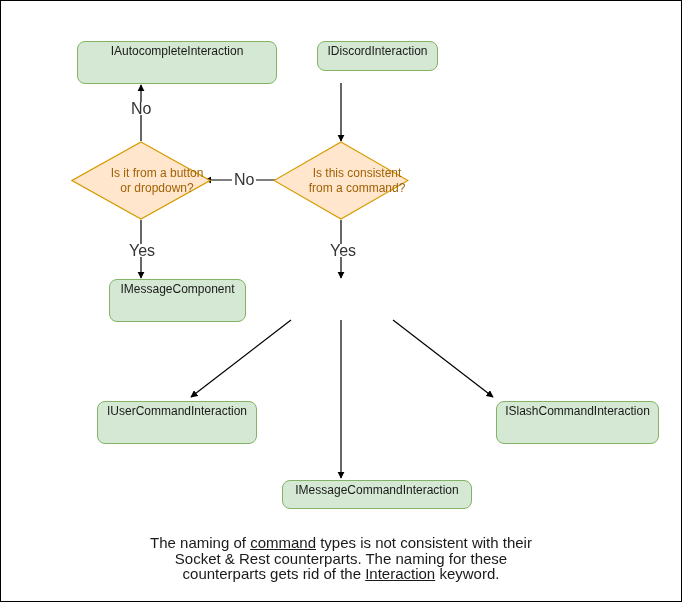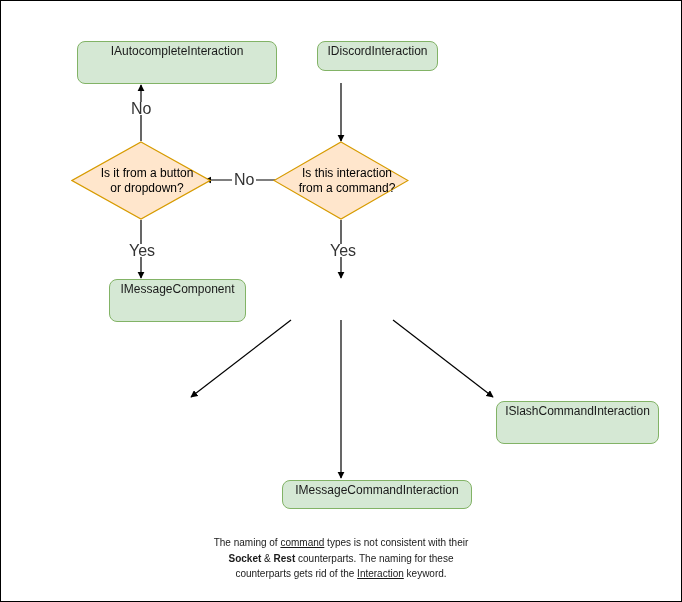--- a/index.html
+++ b/index.html
@@ -51,56 +51,56 @@
     z-index: 3;
   }
   .diamond-wrap svg {
     position: absolute;
     left: 0;
     top: 0;
     display: block;
   }
   .diamond-label {
     position: absolute;
-    left: 6px;
+    left: 16px;
     top: 0;
     width: 100%;
     height: 100%;
     display: flex;
     align-items: center;
     justify-content: center;
     text-align: center;
     font-size: 12px;
     line-height: 15px;
-    color: #000000;
+    color: #a16207;
     padding: 0 18px;
     box-sizing: border-box;
   }
   .edge-label {
     position: absolute;
     background: #ffffff;
     color: #333333;
     font-size: 16px;
     line-height: 13px;
     padding: 0 2px;
     z-index: 4;
     white-space: nowrap;
   }
   #caption {
     position: absolute;
     left: 0;
     width: 680px;
     text-align: center;
-    font-size: 10px;
+    font-size: 15px;
     line-height: 15.5px;
     color: #1a1a1a;
     z-index: 3;
   }
   #caption .u { text-decoration: underline; }
-  #caption .b { font-weight: bold; margin-top: 34px; }
+  #caption .b { font-weight: normal; margin-top: 34px; }
 </style>
 </head>
 <body>
 
 <div id="canvas">
 
   <svg id="edges" viewBox="0 0 680 600" width="680" height="600" xmlns="http://www.w3.org/2000/svg">
     <defs>
       <marker id="arrow" viewBox="0 0 10 10" refX="9" refY="5" markerWidth="6" markerHeight="6" orient="auto-start-reverse">
         <path d="M 0 0 L 10 5 L 0 10 z" fill="#000000"></path>
@@ -138,28 +138,31 @@
     <svg width="140" height="79" viewBox="0 0 140 79" xmlns="http://www.w3.org/2000/svg">
       <polygon points="70,1 139,39.5 70,78 1,39.5" fill="#ffe6cc" stroke="#d79b00" stroke-width="1.2"></polygon>
     </svg>
     <div class="diamond-label">Is it from a button or dropdown?</div>
   </div>
 
   <div class="diamond-wrap" style="left:272px; top:140px; width:136px; height:79px;">
     <svg width="136" height="79" viewBox="0 0 136 79" xmlns="http://www.w3.org/2000/svg">
       <polygon points="68,1 135,39.5 68,78 1,39.5" fill="#ffe6cc" stroke="#d79b00" stroke-width="1.2"></polygon>
     </svg>
-    <div class="diamond-label">Is this interaction from a command?</div>
+    <div class="diamond-label">Is this consistent from a command?</div>
   </div>
 
   <div class="node box" style="left:72px; top:278px; width:137px; height:43px;">
     <span>IMessageComponent</span>
   </div>
 
 
+  <div class="node box" style="left:60px; top:400px; width:160px; height:43px;">
+    <span>IUserCommandInteraction</span>
+  </div>
 
   <div class="node box" style="left:459px; top:400px; width:163px; height:43px;">
     <span>ISlashCommandInteraction</span>
   </div>
 
   <div class="node box" style="left:245px; top:479px; width:190px; height:29px;">
     <span>IMessageCommandInteraction</span>
   </div>
 
   <div class="edge-label" style="left:128px; top:101px;">No</div>

